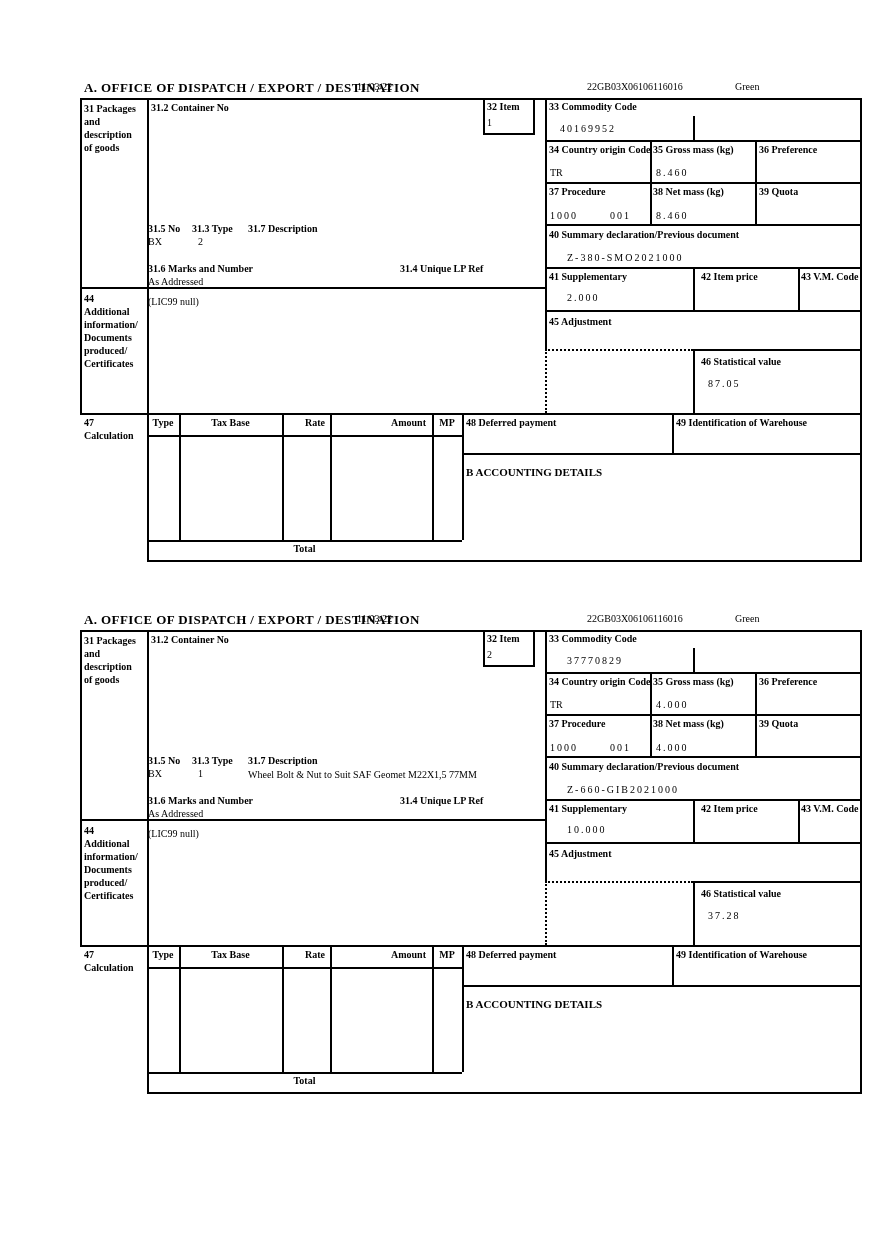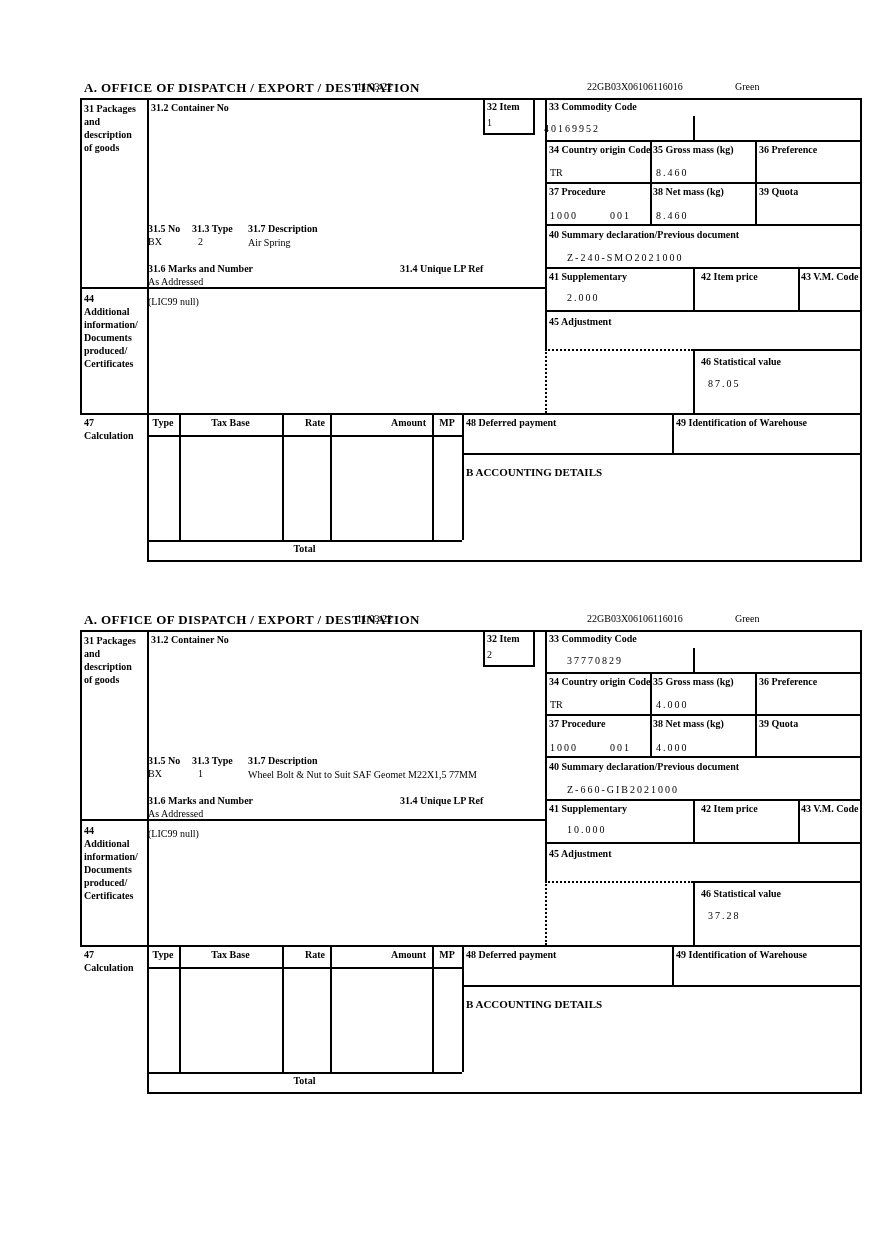--- a/index.html
+++ b/index.html
@@ -73,49 +73,48 @@
 
     <div class="lbl" style="left:4px;top:25px">31 Packages</div>
     <div class="lbl" style="left:4px;top:38px">and</div>
     <div class="lbl" style="left:4px;top:51px">description</div>
     <div class="lbl" style="left:4px;top:64px">of goods</div>
 
     <div class="lbl" style="left:71px;top:24px">31.2 Container No</div>
     <div class="lbl" style="left:407px;top:23px">32 Item</div>
     <div class="val" style="left:407px;top:37px">1</div>
     <div class="lbl" style="left:469px;top:23px">33 Commodity Code</div>
-    <div class="val num" style="left:464px;top:43px">40169952</div>
+    <div class="val num" style="left:480px;top:43px">40169952</div>
 
     <div class="lbl" style="left:469px;top:66px">34 Country origin Code</div>
     <div class="val" style="left:470px;top:87px">TR</div>
     <div class="lbl" style="left:573px;top:66px">35 Gross mass (kg)</div>
     <div class="val num" style="left:576px;top:87px">8.460</div>
     <div class="lbl" style="left:679px;top:66px">36 Preference</div>
 
     <div class="lbl" style="left:469px;top:108px">37 Procedure</div>
     <div class="val num" style="left:470px;top:130px">1000</div>
     <div class="val num" style="left:530px;top:130px">001</div>
     <div class="lbl" style="left:573px;top:108px">38 Net mass (kg)</div>
     <div class="val num" style="left:576px;top:130px">8.460</div>
     <div class="lbl" style="left:679px;top:108px">39 Quota</div>
 
     <div class="lbl" style="left:469px;top:151px">40 Summary declaration/Previous document</div>
-    <div class="val num" style="left:487px;top:172px">Z-240-SMO2021000</div>
+    <div class="val num" style="left:487px;top:172px">Z-380-SMO2021000</div>
 
     <div class="lbl" style="left:469px;top:193px">41 Supplementary</div>
     <div class="val num" style="left:487px;top:212px">2.000</div>
     <div class="lbl" style="left:621px;top:193px">42 Item price</div>
     <div class="lbl" style="left:721px;top:193px">43 V.M. Code</div>
 
     <div class="lbl" style="left:68px;top:145px">31.5 No</div>
     <div class="lbl" style="left:112px;top:145px">31.3 Type</div>
     <div class="lbl" style="left:168px;top:145px">31.7 Description</div>
     <div class="val" style="left:68px;top:156px">BX</div>
     <div class="val" style="left:118px;top:156px">2</div>
-    <div class="val desc" style="left:168px;top:156px">Air Spring</div>
 
     <div class="lbl" style="left:68px;top:185px">31.6 Marks and Number</div>
     <div class="lbl" style="left:320px;top:185px">31.4 Unique LP Ref</div>
     <div class="val" style="left:68px;top:196px">As Addressed</div>
 
     <div class="lbl" style="left:4px;top:215px">44</div>
     <div class="lbl" style="left:4px;top:228px">Additional</div>
     <div class="lbl" style="left:4px;top:241px">information/</div>
     <div class="lbl" style="left:4px;top:254px">Documents</div>
     <div class="lbl" style="left:4px;top:267px">produced/</div>

